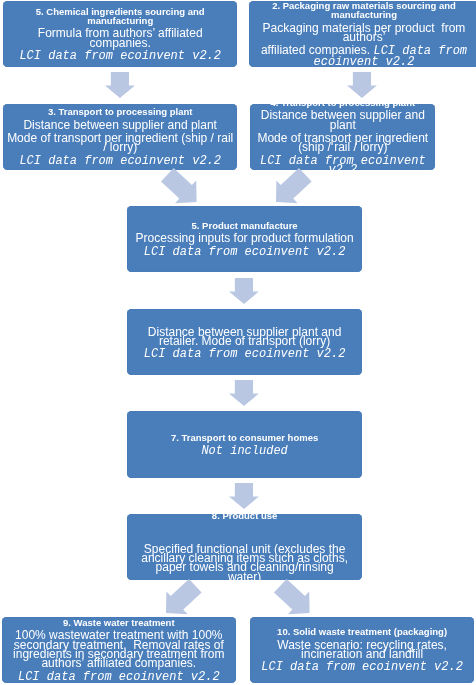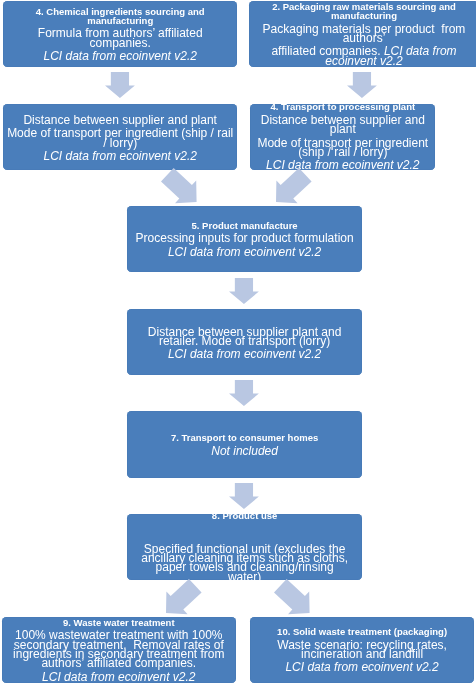--- a/index.html
+++ b/index.html
@@ -9,43 +9,44 @@
        -webkit-font-smoothing:antialiased;}
   #stage{position:relative;width:476px;height:685px;background:#ffffff;}
 
   .box{position:absolute;box-sizing:border-box;
        background:#4a7ebb;border-radius:4.5px;
        box-shadow:inset 0 0 0 0.6px #4679b5;
        color:#ffffff;text-align:center;overflow:hidden;
        display:flex;flex-direction:column;justify-content:center;}
   .box .ttl{font-weight:bold;font-size:9.5px;line-height:9.3px;margin:0;padding:0;}
   .box .bd{font-size:12px;line-height:9.3px;margin:4.1px 0 0 0;padding:0;white-space:pre-wrap;}
-  .box .it{font-style:italic;}
+  .box .it{font-style:italic;font-family:Liberation Mono, monospace;}
 
   .arr{position:absolute;}
   .arr svg{display:block;overflow:visible;}
 </style>
 </head>
 <body>
 
 <div id="stage">
 
   <div class="box" style="left:3px;top:1.4px;width:234.4px;height:65.3px;padding:0 6px 0 6px;">
-    <div class="ttl">4. Chemical ingredients sourcing and manufacturing</div>
+    <div class="ttl">5. Chemical ingredients sourcing and manufacturing</div>
     <div class="bd">Formula from authors’ affiliated companies.</div>
     <div class="bd it">LCI data from ecoinvent v2.2</div>
   </div>
 
   <div class="box" style="left:249px;top:1.4px;width:230px;height:65.3px;padding:0 6px 0 6px;">
     <div class="ttl">2. Packaging raw materials sourcing and manufacturing</div>
     <div class="bd">Packaging materials per product  from authors’</div>
     <div class="bd"><span>affiliated companies. </span><span class="it">LCI data from ecoinvent v2.2</span></div>
   </div>
 
   <div class="box" style="left:3px;top:103.5px;width:234.4px;height:66px;padding:0 4px 0 4px;">
+    <div class="ttl">3. Transport to processing plant</div>
     <div class="bd">Distance between supplier and plant</div>
     <div class="bd">Mode of transport per ingredient (ship / rail / lorry)</div>
     <div class="bd it">LCI data from ecoinvent v2.2</div>
   </div>
 
   <div class="box" style="left:250.3px;top:103.5px;width:185px;height:66px;padding:0 4px 0 4px;">
     <div class="ttl">4. Transport to processing plant</div>
     <div class="bd">Distance between supplier and plant</div>
     <div class="bd">Mode of transport per ingredient (ship / rail / lorry)</div>
     <div class="bd it">LCI data from ecoinvent v2.2</div>

